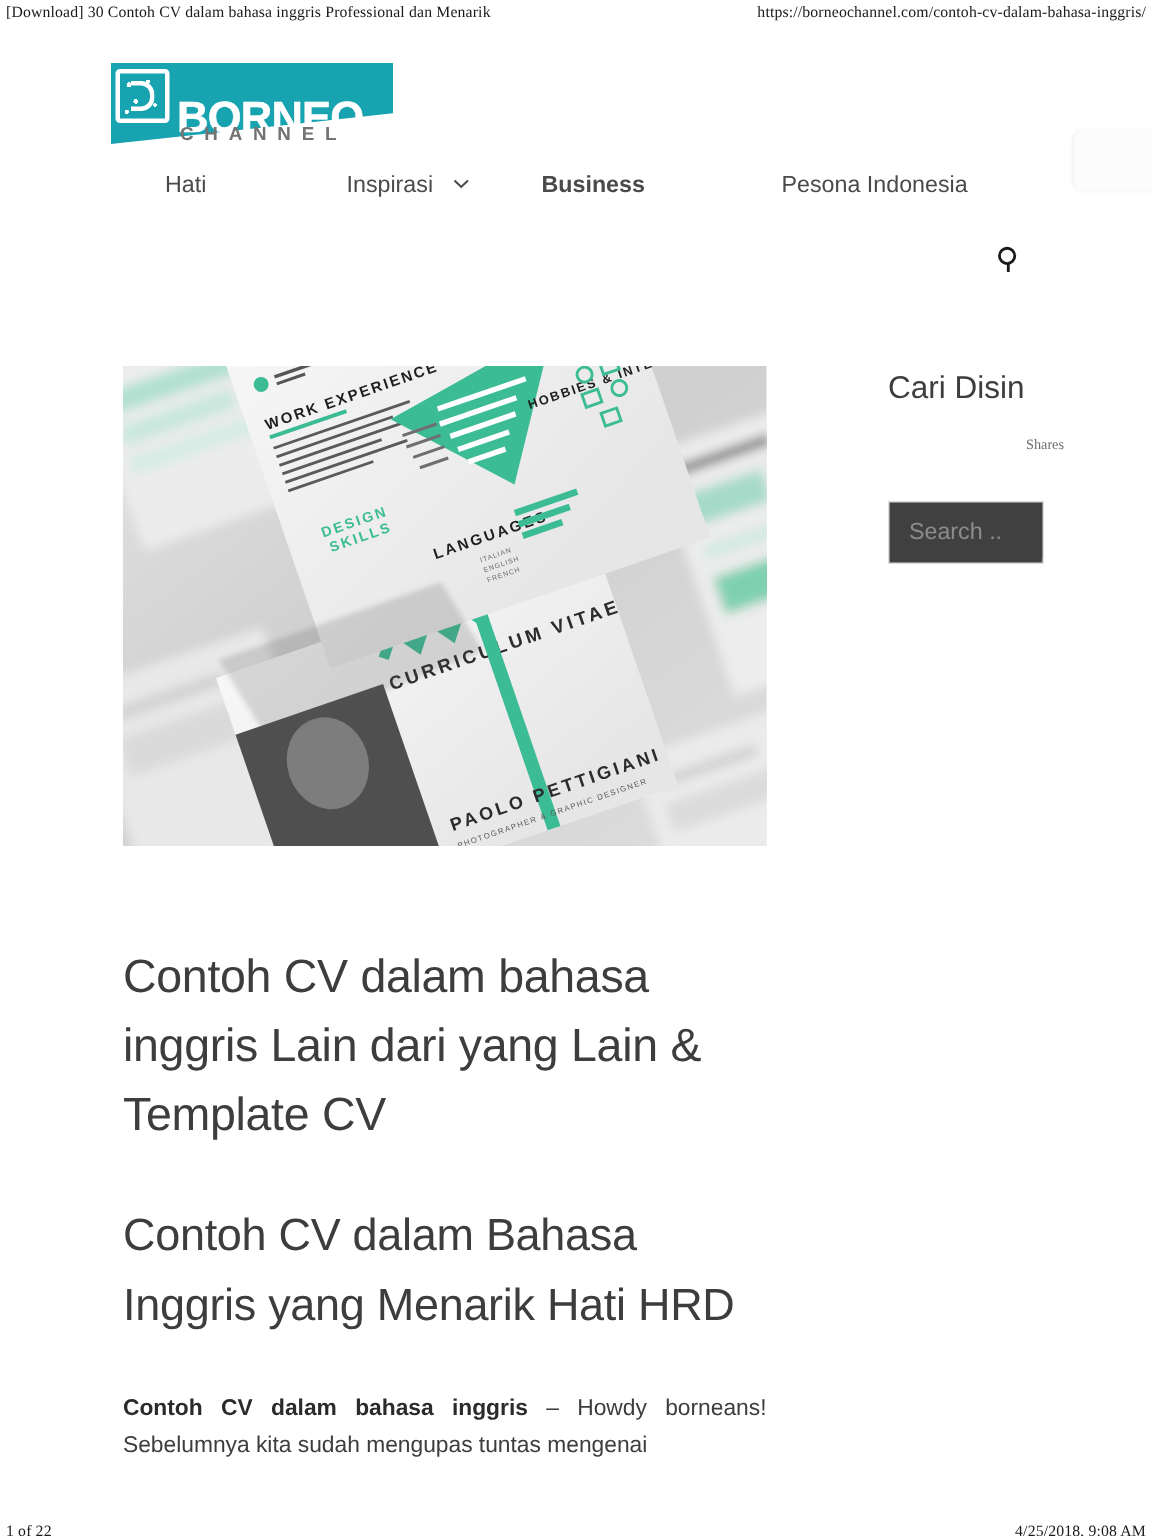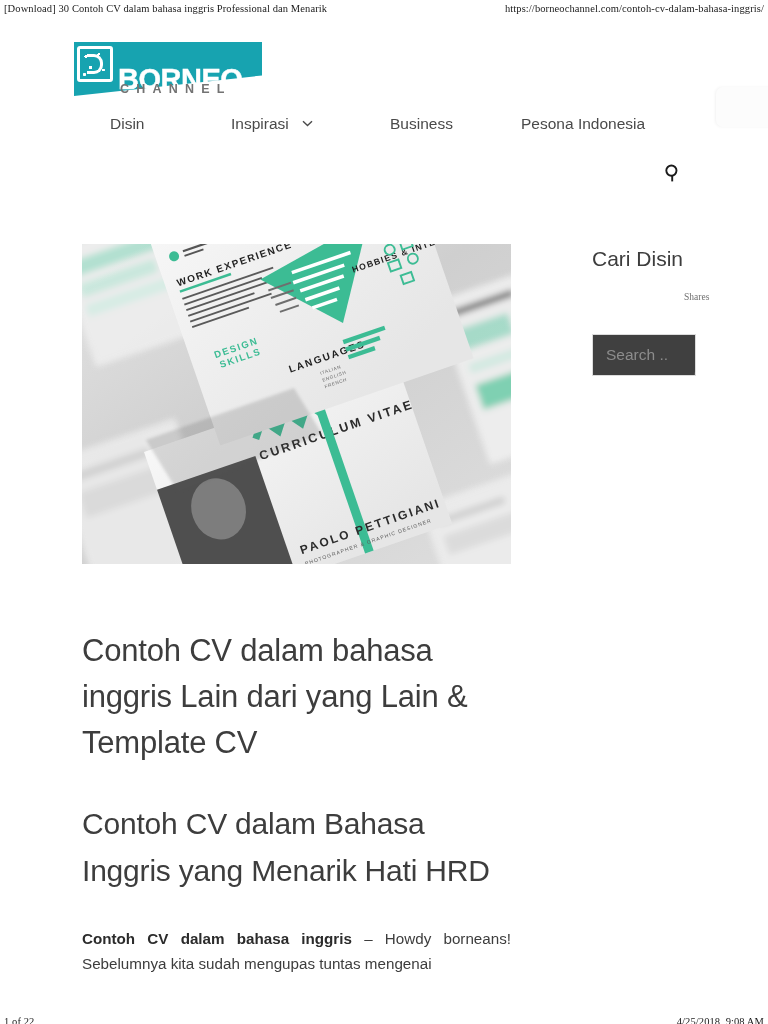--- a/index.html
+++ b/index.html
@@ -152,21 +152,21 @@
   }
   .nav-item .chev {
     display: inline-block;
     margin-left: 9px;
     font-size: 10px;
     color: #4a4a4a;
     vertical-align: 2px;
   }
   .nav-0 { left: 110px; }
   .nav-1 { left: 231px; }
-  .nav-2 { left: 390px; }
+  .nav-2 { left: 361px; font-weight: bold; }
   .nav-3 { left: 521px; }
 
   .search-toggle {
     position: absolute;
     left: 663px;
     top: 137px;
     width: 22px;
     height: 22px;
     cursor: pointer;
   }
@@ -299,21 +299,21 @@
       <div class="logo-banner"></div>
       <div class="logo-mark"></div>
       <div class="logo-word">BORNEO</div>
       <div class="logo-sub">CHANNEL</div>
     </div>
 
     <div class="corner-chip"></div>
 
     <nav class="nav">
       <div class="nav-item nav-0">
-        <span>Disin</span>
+        <span>Hati</span>
       </div>
       <div class="nav-item nav-1">
         <span>Inspirasi</span>
         <span class="chev">
           <svg width="11" height="7" viewBox="0 0 11 7" aria-hidden="true">
             <path d="M1 1.3 L5.5 5.6 L10 1.3" fill="none" stroke="#4a4a4a" stroke-width="1.4"></path>
           </svg>
         </span>
       </div>
       <div class="nav-item nav-2">

